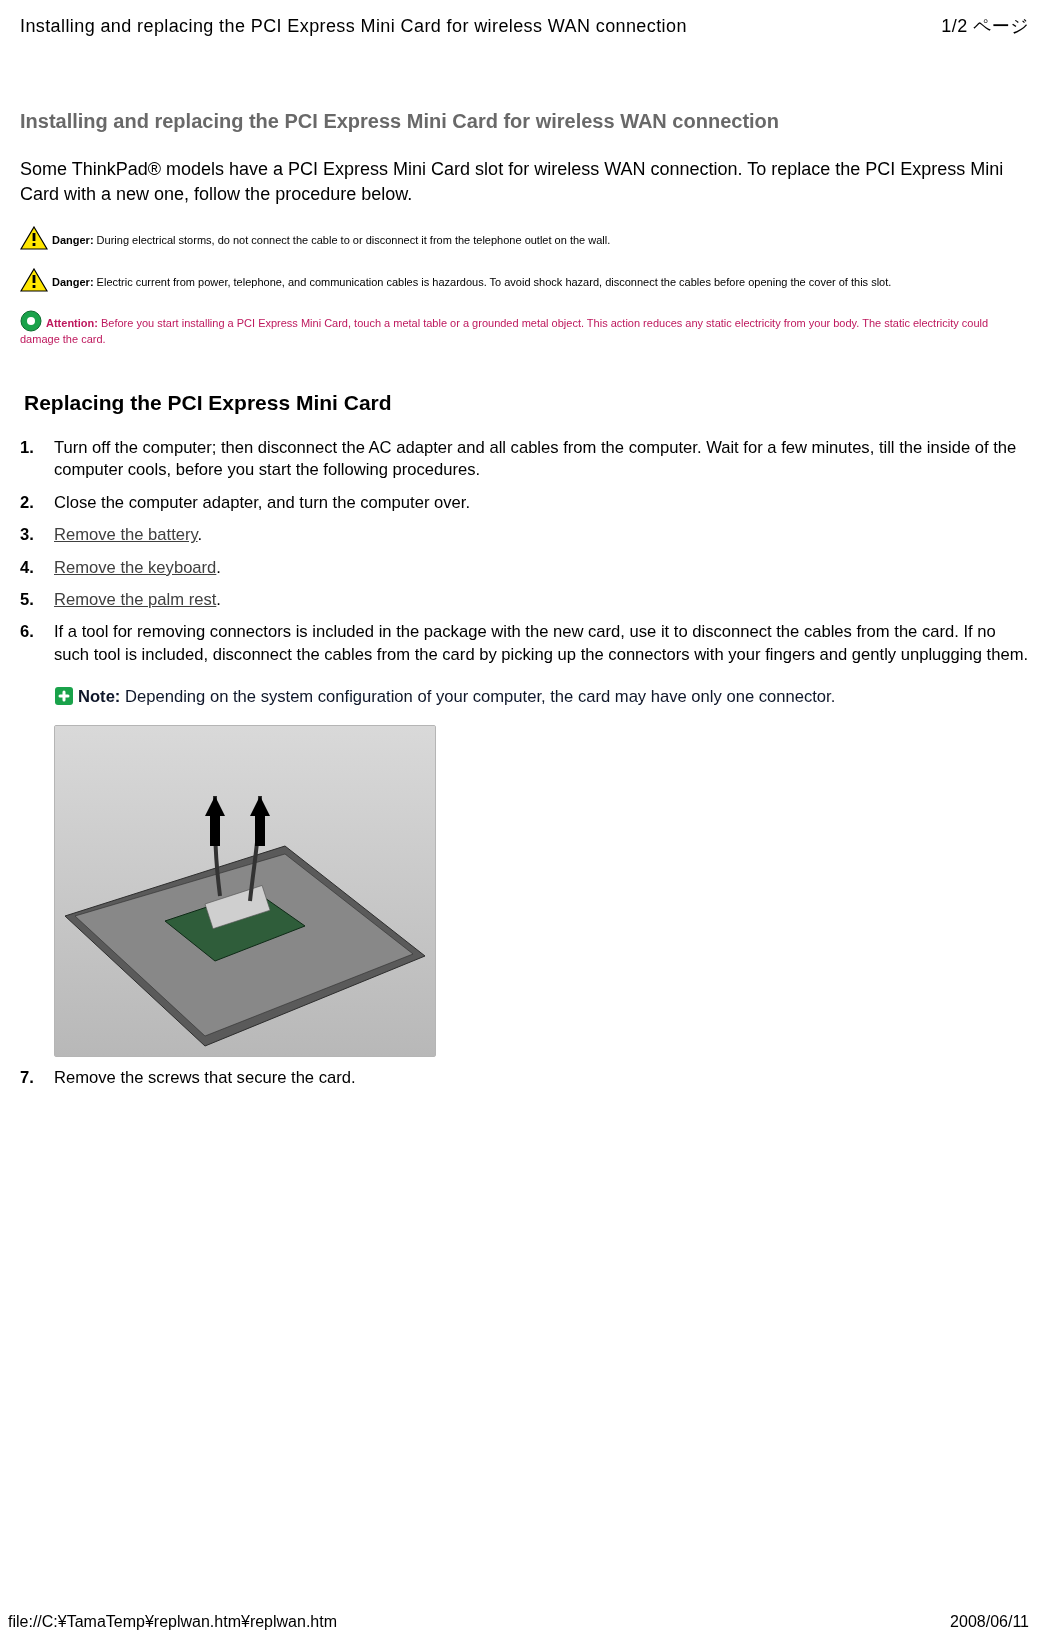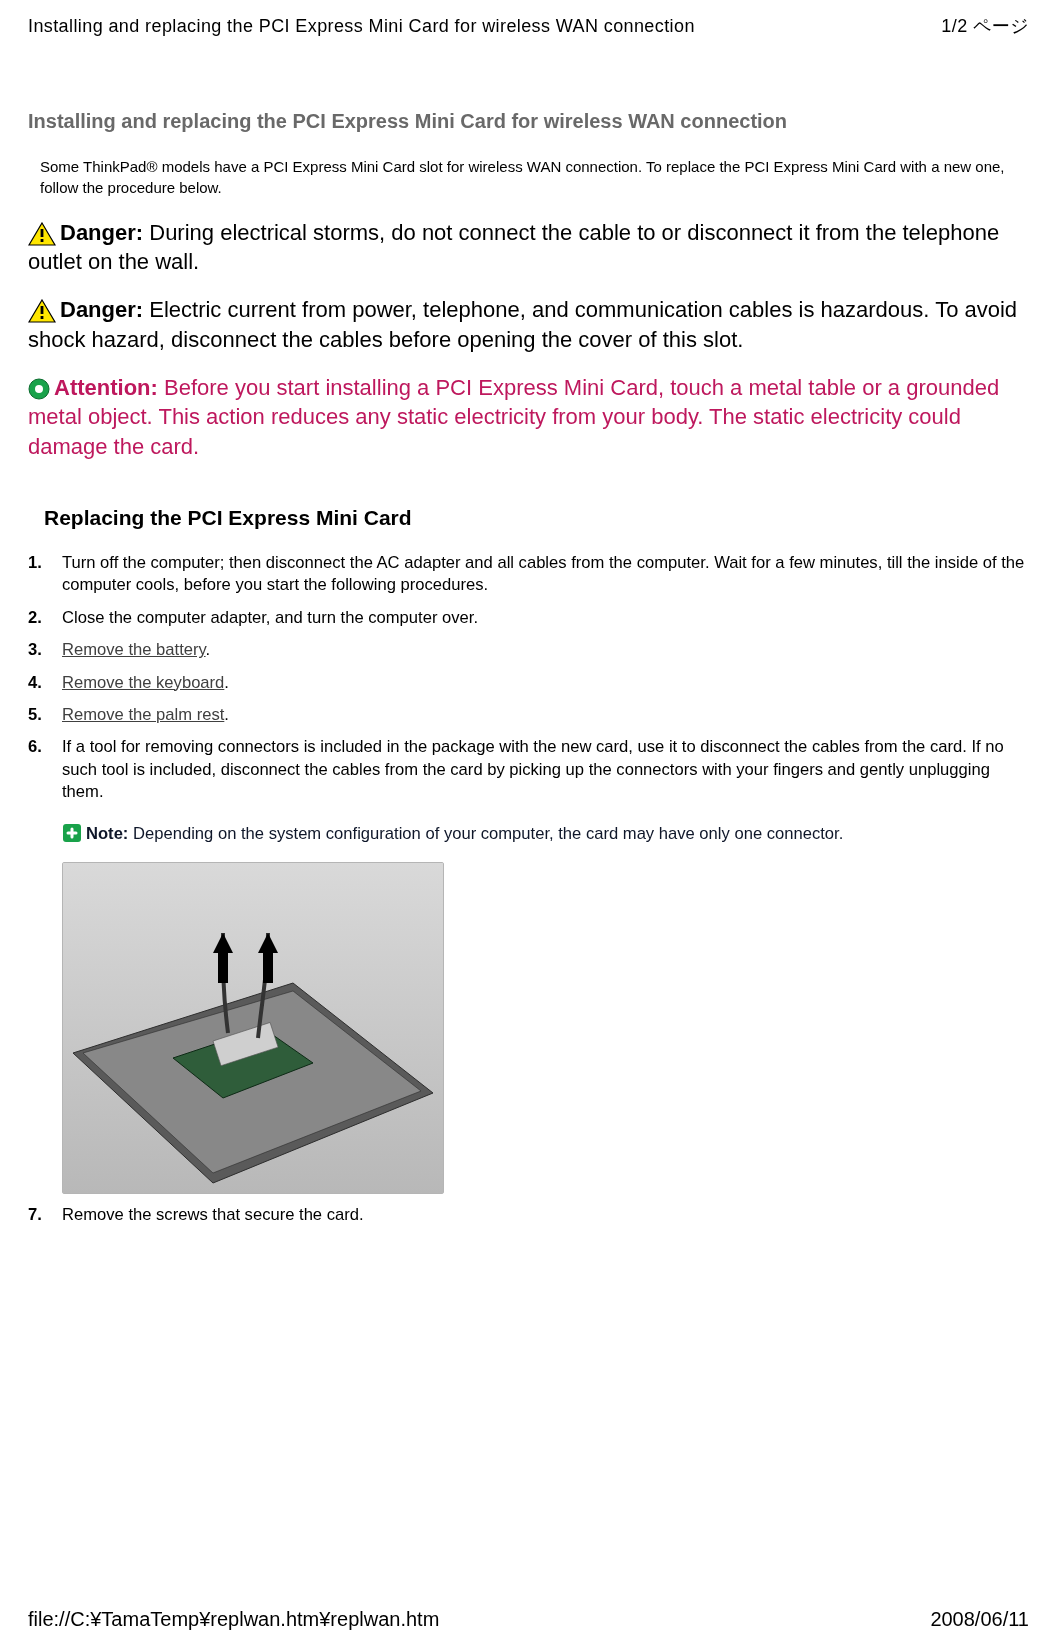--- a/index.html
+++ b/index.html
@@ -1,37 +1,37 @@
 <!DOCTYPE html>
 <html><head>
 <meta charset="utf-8">
 <style>
   html,body{margin:0;padding:0;background:#fff;color:#000;font-family:Arial,Helvetica,sans-serif;font-size:16px;line-height:1.35}
-  .page{width:1049px;min-height:1645px;margin:0 auto;position:relative;box-sizing:border-box;padding:14px 20px 40px 28px}
+  .page{width:1049px;min-height:1645px;margin:0 auto;position:relative;box-sizing:border-box;padding:14px 20px 40px 20px}
   .top-bar{display:flex;justify-content:space-between;font-family:"MS PGothic","Hiragino Kaku Gothic Pro",Arial,sans-serif;font-size:18px;color:#000;margin-bottom:70px;letter-spacing:.4px}
   .main-title{color:#696969;font-weight:bold;font-size:20px;margin:0 0 22px 0}
   .bold-instr{font-weight:bold;font-size:16.6px;margin:0 0 18px 0}
-  .para{font-size:15px;margin:0 0 20px 12px}
-  .callout{font-size:22px;margin:0 0 18px 0}
+  .para{font-size:18px;margin:0 0 20px 0}
+  .callout{font-size:11px;margin:0 0 18px 0}
   .callout .label{font-weight:bold}
   .attn{color:#be185d}
   .icon{display:inline-block;width:28px;height:24px;vertical-align:-6px;margin-right:4px}
-  .sect-heading{font-weight:bold;font-size:21px;margin:42px 0 20px 16px}
+  .sect-heading{font-weight:bold;font-size:21px;margin:42px 0 20px 4px}
   .intro{font-size:16.6px;margin:0 0 22px 0}
   ol.steps{list-style:none;padding:0;margin:0}
   ol.steps>li{display:flex;align-items:flex-start;font-size:16.6px;margin:0 0 10px 0}
   ol.steps>li .num{width:34px;flex:0 0 34px;font-weight:bold}
   ol.steps>li .body{flex:1}
   .link{color:#404040;text-decoration:underline}
   .note-block{margin:20px 0 16px 0}
   .note-inner{color:#0f172a;font-size:16.6px}
   .note-inner .label{font-weight:bold}
   .fig-placeholder{width:380px;height:330px;margin:10px 0 0 0;border:1px solid #b5b5b5;border-radius:2px;background:linear-gradient(180deg,#d6d6d6 0%,#bfbfbf 100%);position:relative;overflow:hidden}
   .fig-placeholder svg{width:100%;height:100%;display:block}
-  .bottom-bar{position:absolute;left:28px;right:20px;bottom:12px;display:flex;justify-content:space-between;font-family:"MS PGothic","Hiragino Kaku Gothic Pro",Arial,sans-serif;font-size:20px}
+  .bottom-bar{position:absolute;left:8px;right:20px;bottom:12px;display:flex;justify-content:space-between;font-family:"MS PGothic","Hiragino Kaku Gothic Pro",Arial,sans-serif;font-size:16px}
 </style>
 </head>
 <body>
 
 <div class="page">
 
   <div class="top-bar">
     <span>Installing and replacing the PCI Express Mini Card for wireless WAN connection</span>
     <span>1/2 ページ</span>
   </div>

